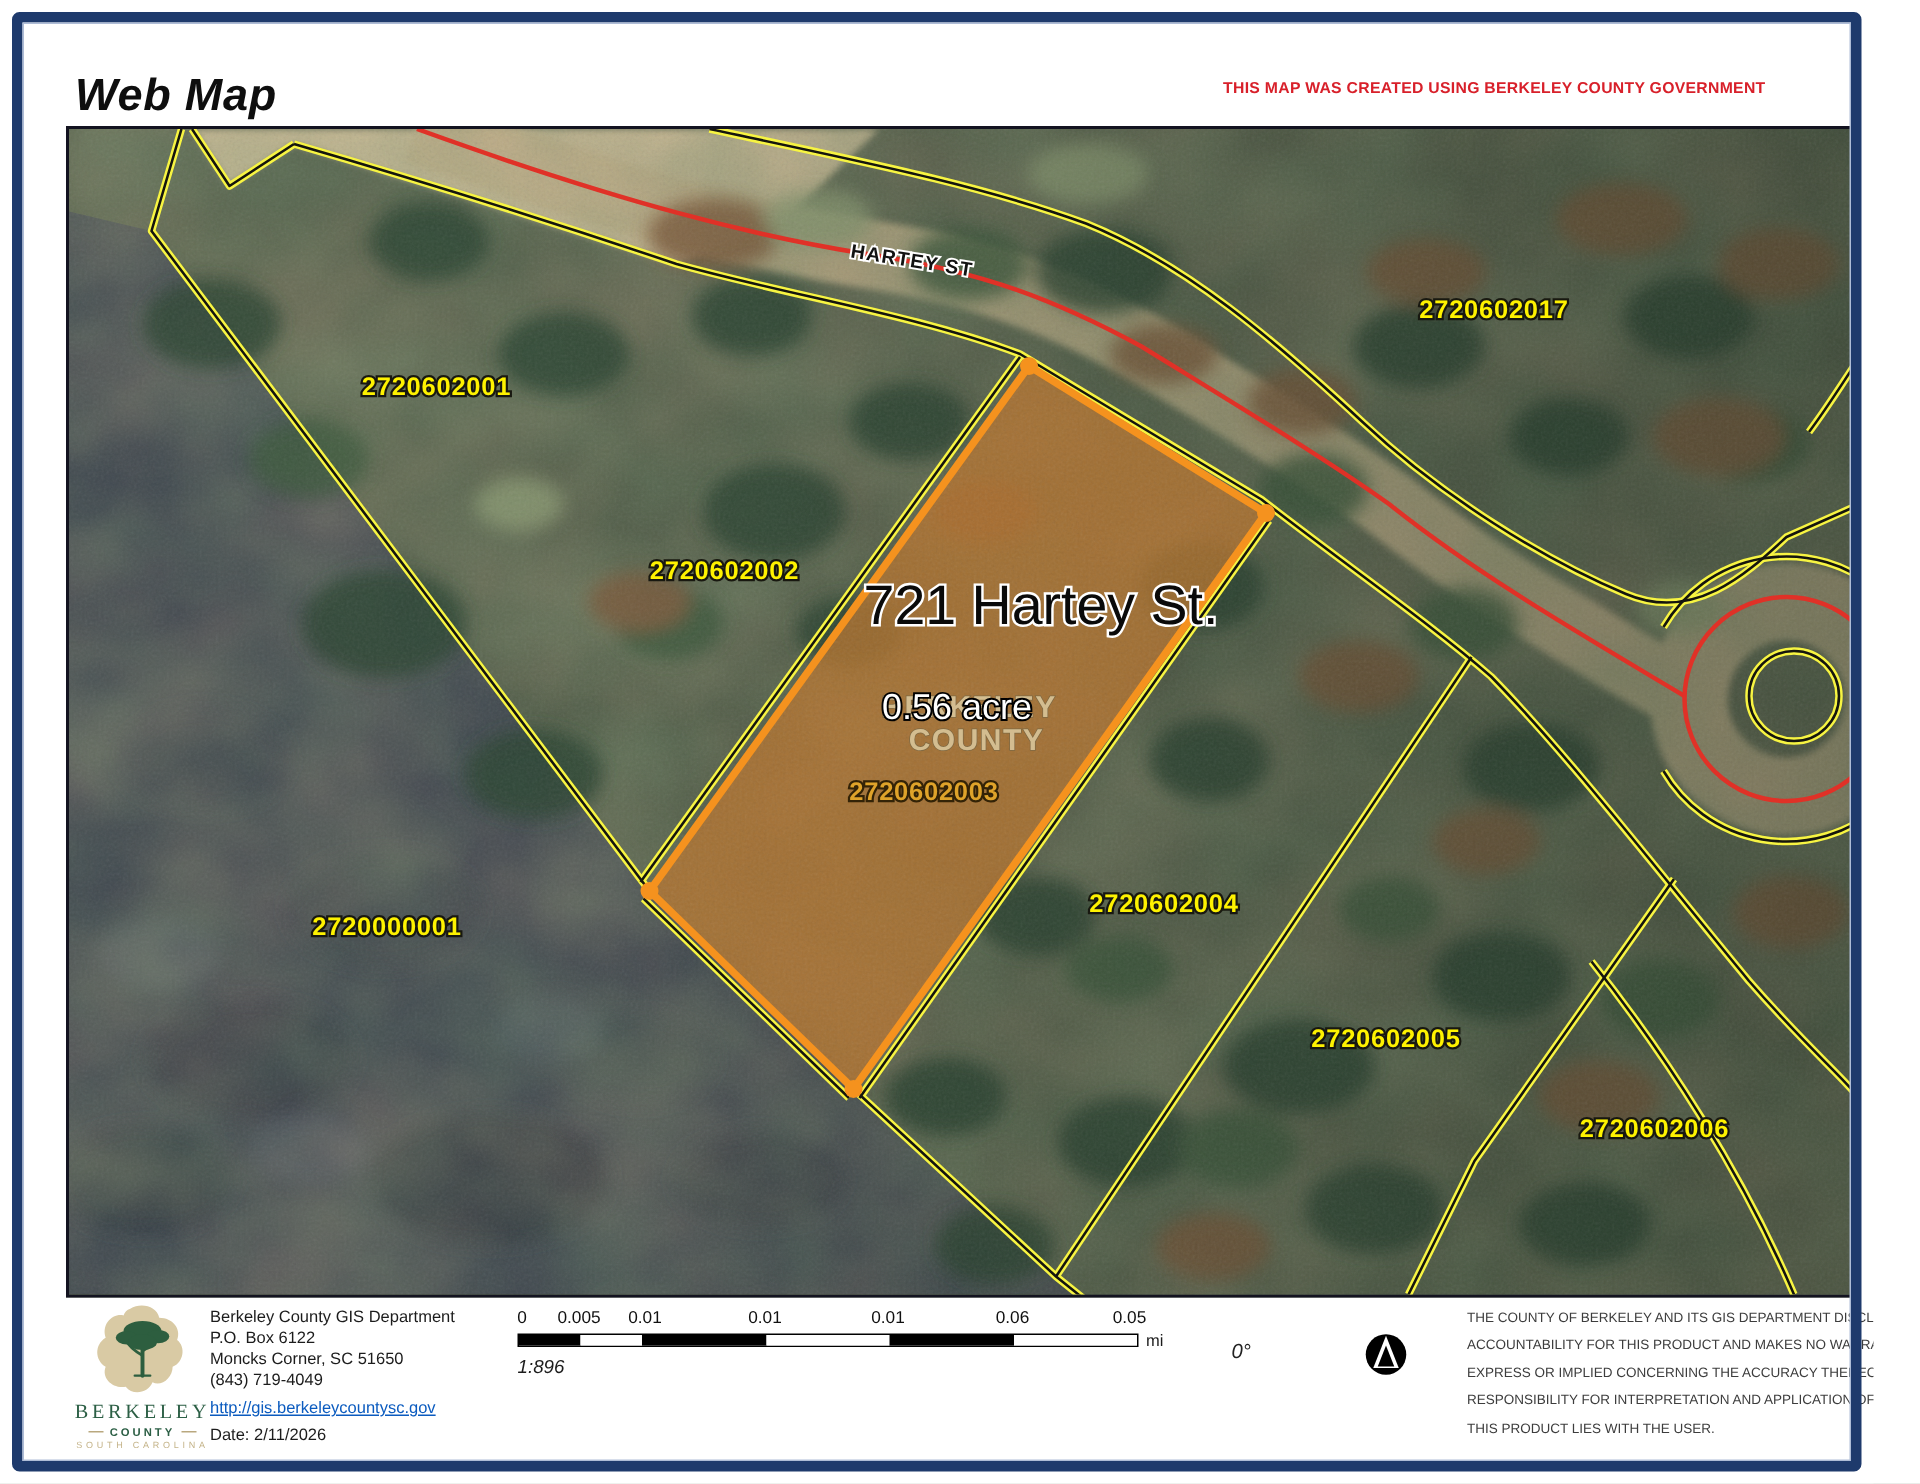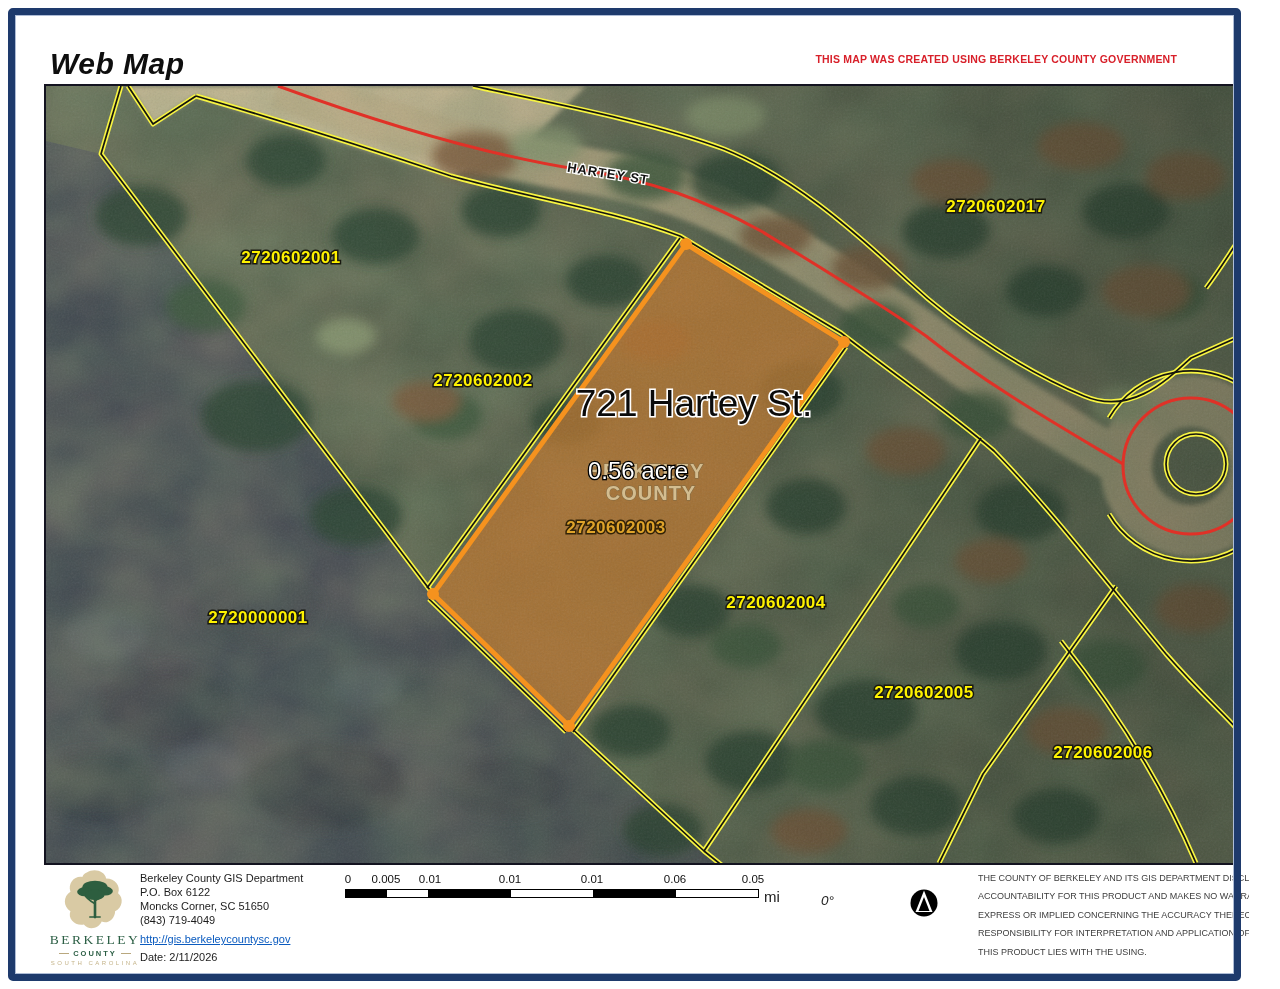--- a/index.html
+++ b/index.html
@@ -21,21 +21,21 @@
   .logo-sub2{font-size:6px;color:#c4b388;letter-spacing:2.5px;margin-top:2px;}
   .dept{position:absolute;left:95px;top:5px;line-height:14px;}
   .dept .link{display:inline-block;margin-top:5px;color:#0b5bbf;text-decoration:underline;text-align:right;}
   .dept .date{margin-top:4px;}
 
   .scaleblock{position:absolute;left:300px;top:7px;width:445px;}
   .ticks{position:relative;height:14px;font-size:11.5px;color:#101010;}
   .ticks span{position:absolute;transform:translateX(-50%);}
   .bar{position:relative;margin-top:2px;width:412px;height:7px;border:1px solid #000;display:flex;background:#fff;}
   .bar div{height:100%;}
-  .mi{position:absolute;left:419px;top:15px;font-size:15px;}
+  .mi{position:absolute;left:419px;top:15px;font-size:11px;}
   .ratio{margin-top:6px;font-style:italic;font-size:12.5px;}
 
   .rotation{position:absolute;left:776px;top:27px;font-style:italic;font-size:13.5px;color:#222;}
   .north{position:absolute;left:862px;top:20px;}
   .disclaimer{position:absolute;left:933px;top:3px;width:262px;font-size:9px;line-height:18.4px;color:#3d3d3d;white-space:nowrap;}
 
   text{font-family:"Liberation Sans",sans-serif;}
   .pid{font-size:17px;font-weight:bold;fill:#fef200;stroke:#181810;stroke-width:3px;paint-order:stroke;letter-spacing:.5px;}
   .pid-subject{fill:#dfa32a;stroke:#332307;}
   .street{font-size:13px;font-weight:bold;fill:#121212;stroke:#ffffff;stroke-width:2.6px;paint-order:stroke;letter-spacing:1px;}
@@ -302,33 +302,34 @@
       </div>
       <div class="bar">
         <div style="width:41px;background:#000"></div>
         <div style="width:41px;background:#fff"></div>
         <div style="width:83px;background:#000"></div>
         <div style="width:82px;background:#fff"></div>
         <div style="width:83px;background:#000"></div>
         <div style="width:82px;background:#fff"></div>
       </div>
       <span class="mi">mi</span>
+      <div class="ratio">1:896</div>
     </div>
 
     <div class="rotation">0°</div>
 
     <div class="north">
       <svg width="34" height="34" viewBox="0 0 34 34">
         <circle cx="17" cy="17" r="13.5" fill="#000"></circle>
         <polygon points="17,4.5 8.5,26 25.5,26" fill="#fff"></polygon>
         <polygon points="17,11 11.5,25 22.5,25" fill="#000"></polygon>
       </svg>
     </div>
 
     <div class="disclaimer">
       <div>THE COUNTY OF BERKELEY AND ITS GIS DEPARTMENT DISCLAIMS</div>
       <div>ACCOUNTABILITY FOR THIS PRODUCT AND MAKES NO WARRANTY</div>
       <div>EXPRESS OR IMPLIED CONCERNING THE ACCURACY THEREOF.</div>
       <div>RESPONSIBILITY FOR INTERPRETATION AND APPLICATION OF</div>
-      <div>THIS PRODUCT LIES WITH THE USING.</div>
+      <div>THIS PRODUCT LIES WITH THE USER.</div>
     </div>
   </div>
 </div>
 
 </body></html>

